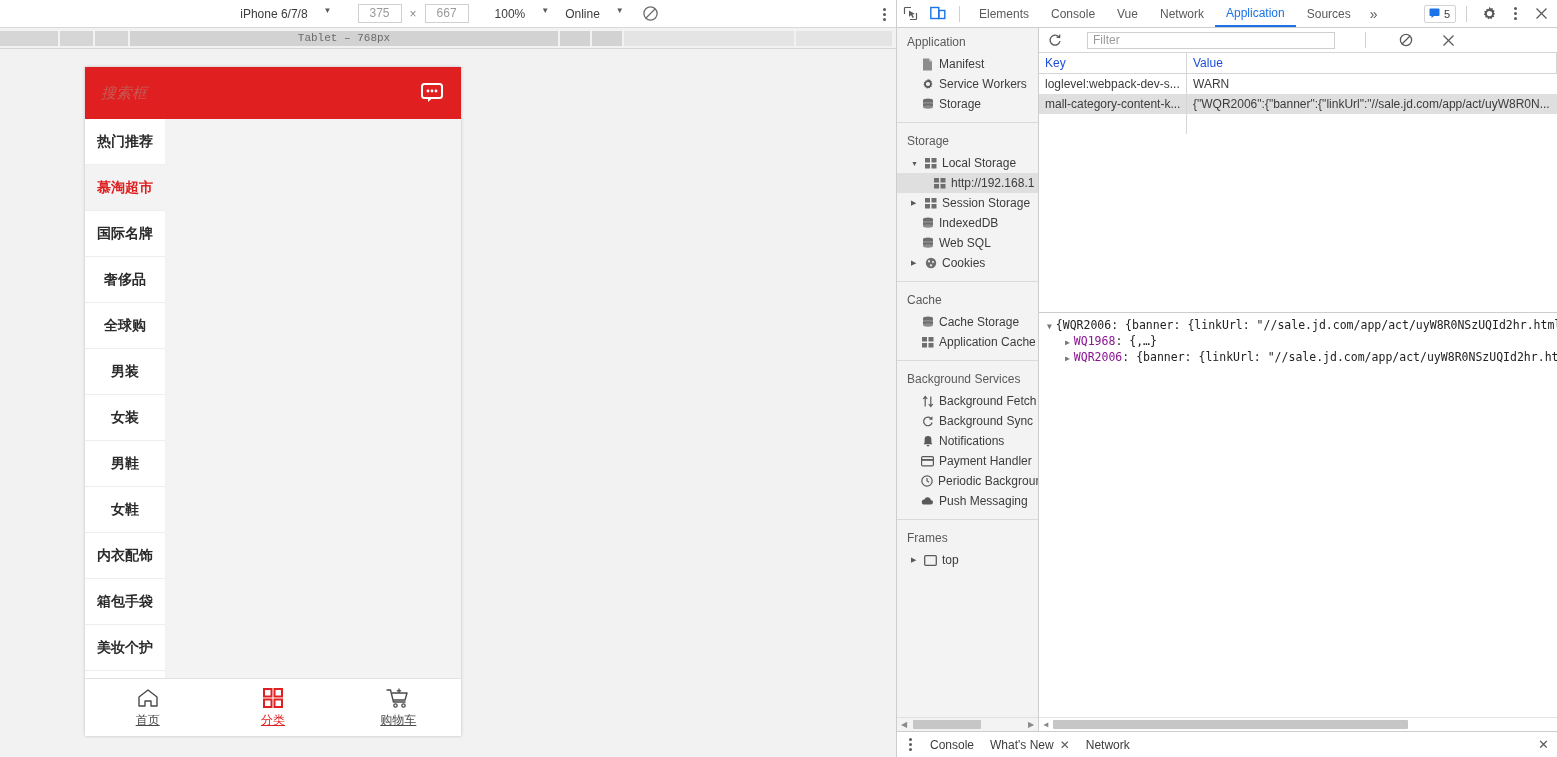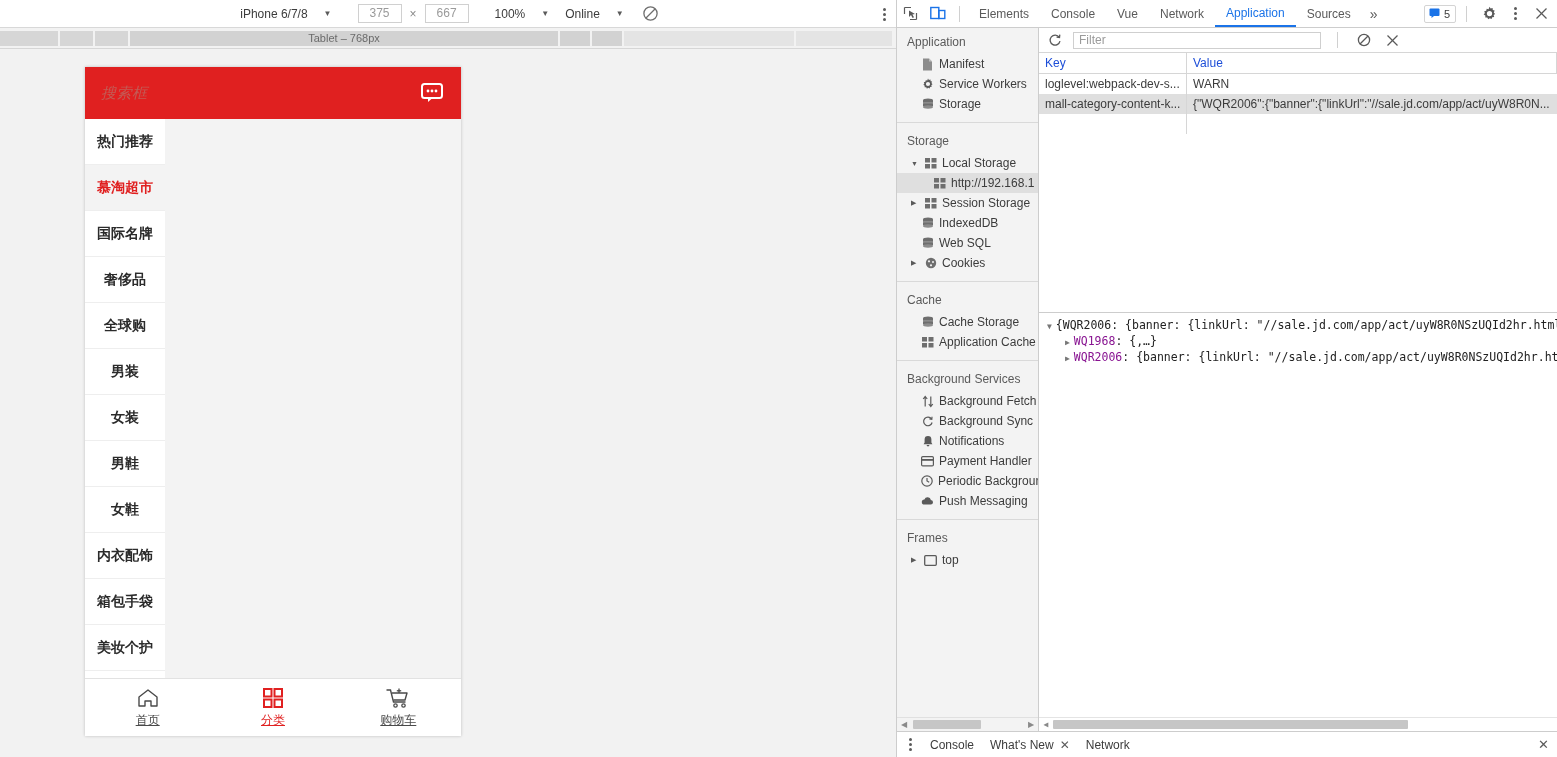--- a/index.html
+++ b/index.html
@@ -26,21 +26,21 @@
     border-bottom: 1px solid #d8d8d8;
     display: flex; align-items: center;
     position: relative;
     flex: 0 0 28px;
   }
   .dt-center {
     position: absolute; left: 0; right: 0;
     display: flex; align-items: center; justify-content: center;
     gap: 0px; height: 28px;
   }
-  .dt-select { display: flex; align-items: center; gap: 16px; padding: 0 8px; color: #3c3c3c; cursor: default; }
+  .dt-select { display: flex; gap: 16px; padding: 0 8px; color: #3c3c3c; cursor: default; }
   .caret { font-size: 8px; color: #5a5a5a; line-height: 1; }
   .dim-input {
     width: 44px; height: 19px; border: 1px solid #d0d0d0; background: #fff;
     text-align: center; color: #9a9a9a; font-size: 12px; line-height: 17px;
     margin: 0 0px;
   }
   .dim-x { padding: 0 8px; color: #8a8a8a; font-size: 12px; }
   .dt-gap { width: 18px; }
   .rotate-btn {
     width: 26px; height: 26px; display: flex; align-items: center; justify-content: center;
@@ -56,21 +56,21 @@
   
   .mq-ruler {
     height: 21px; background: #f2f2f2; border-bottom: 1px solid #d6d6d6;
     position: relative; flex: 0 0 21px;
     display: flex; align-items: stretch;
   }
   .mq-seg { border-right: 2px solid #f2f2f2; height: 15px; align-self: center;
             display: flex; align-items: center; justify-content: center;
             color: #6b6b6b; font-size: 11px; }
   .mq-a { background: #d6d6d6; }
-  .mq-b { background: #d2d2d2; }
+  .mq-b { background: #d2d2d2; font-family: Liberation Mono, monospace; }
   .mq-c { background: #e4e4e4; }
 
   
   .emu-body { flex: 1; position: relative; overflow: hidden; }
   .phone {
     position: absolute; left: 85px; top: 18px;
     width: 376px; height: 669px;
     background: #f3f3f3;
     box-shadow: 0 0 3px rgba(0,0,0,.22);
     display: flex; flex-direction: column;
@@ -156,21 +156,21 @@
     position: absolute; bottom: 0; left: 0; right: 0; height: 14px;
     background: #f3f3f3; border-top: 1px solid #e0e0e0;
     display: flex; align-items: center;
   }
   .sb-arrow-l, .sb-arrow-r { width: 14px; text-align: center; color: #8a8a8a; font-size: 8px; }
   .sb-thumb { height: 9px; background: #c6c6c6; border-radius: 1px; }
 
   .storage-main { flex: 1; display: flex; flex-direction: column; overflow: hidden; }
   .st-toolbar {
     height: 25px; flex: 0 0 25px; display: flex; align-items: center;
-    gap: 8px; padding: 0 6px; border-bottom: 1px solid #d6d6d6; background: #fff;
+    gap: 22px; padding: 0 6px; border-bottom: 1px solid #d6d6d6; background: #fff;
   }
   .filter-input {
     flex: 1; height: 17px; border: 1px solid #cfcfcf; background: #fff;
     padding: 0 5px; color: #9a9a9a; font-size: 12px; line-height: 15px;
     max-width: 248px;
   }
   .st-table { flex: 0 0 260px; display: flex; flex-direction: column; overflow: hidden; border-bottom: 1px solid #cdcdcd; }
   .st-head { display: flex; height: 21px; border-bottom: 1px solid #d6d6d6; background: #fff; }
   .st-th {
     padding: 3px 6px; color: #1d4ed8; font-size: 12px;

